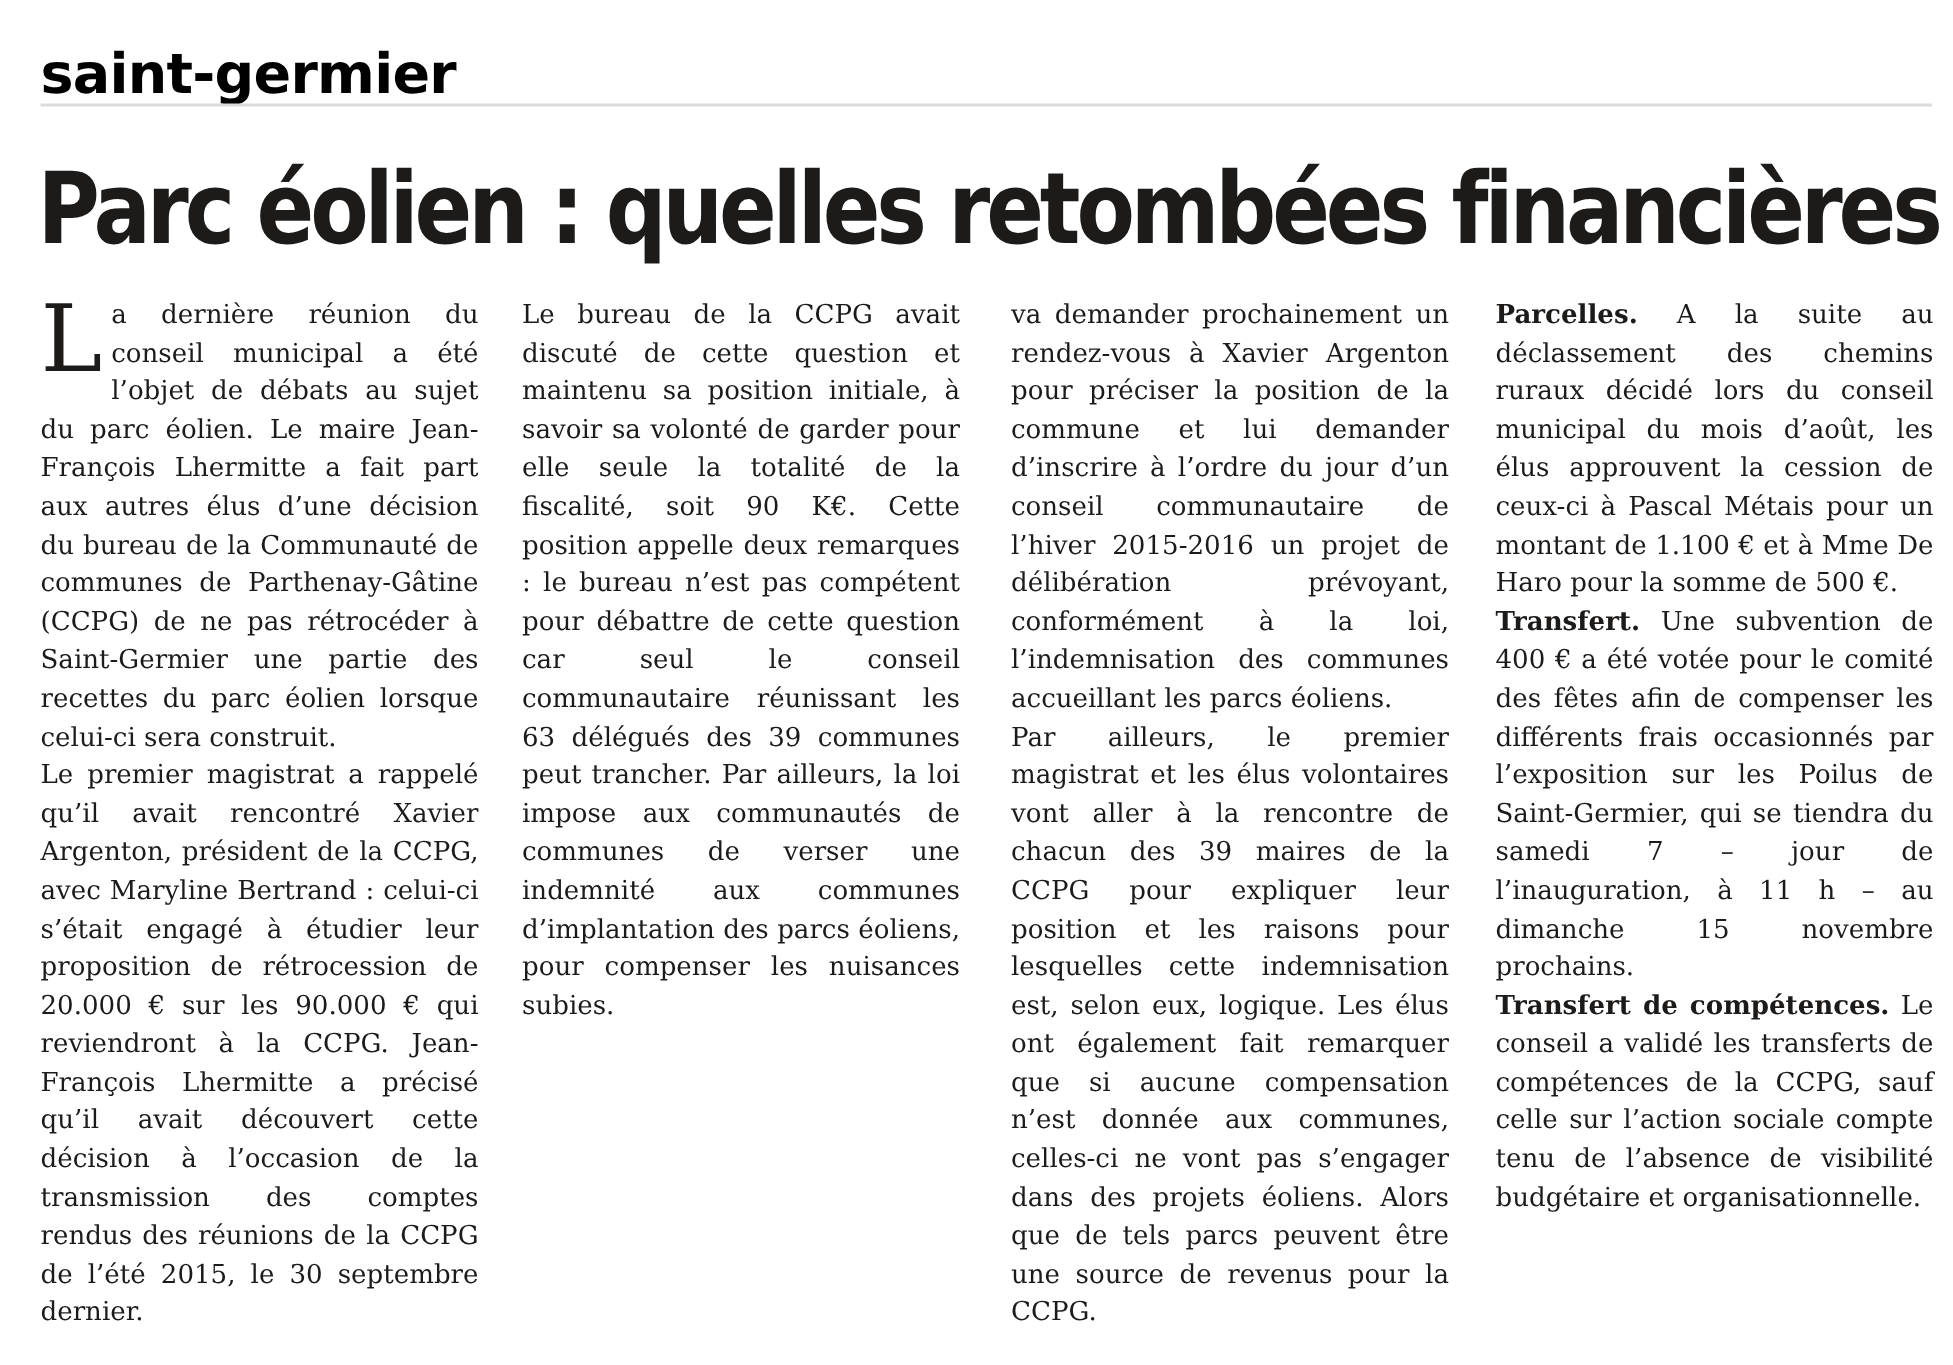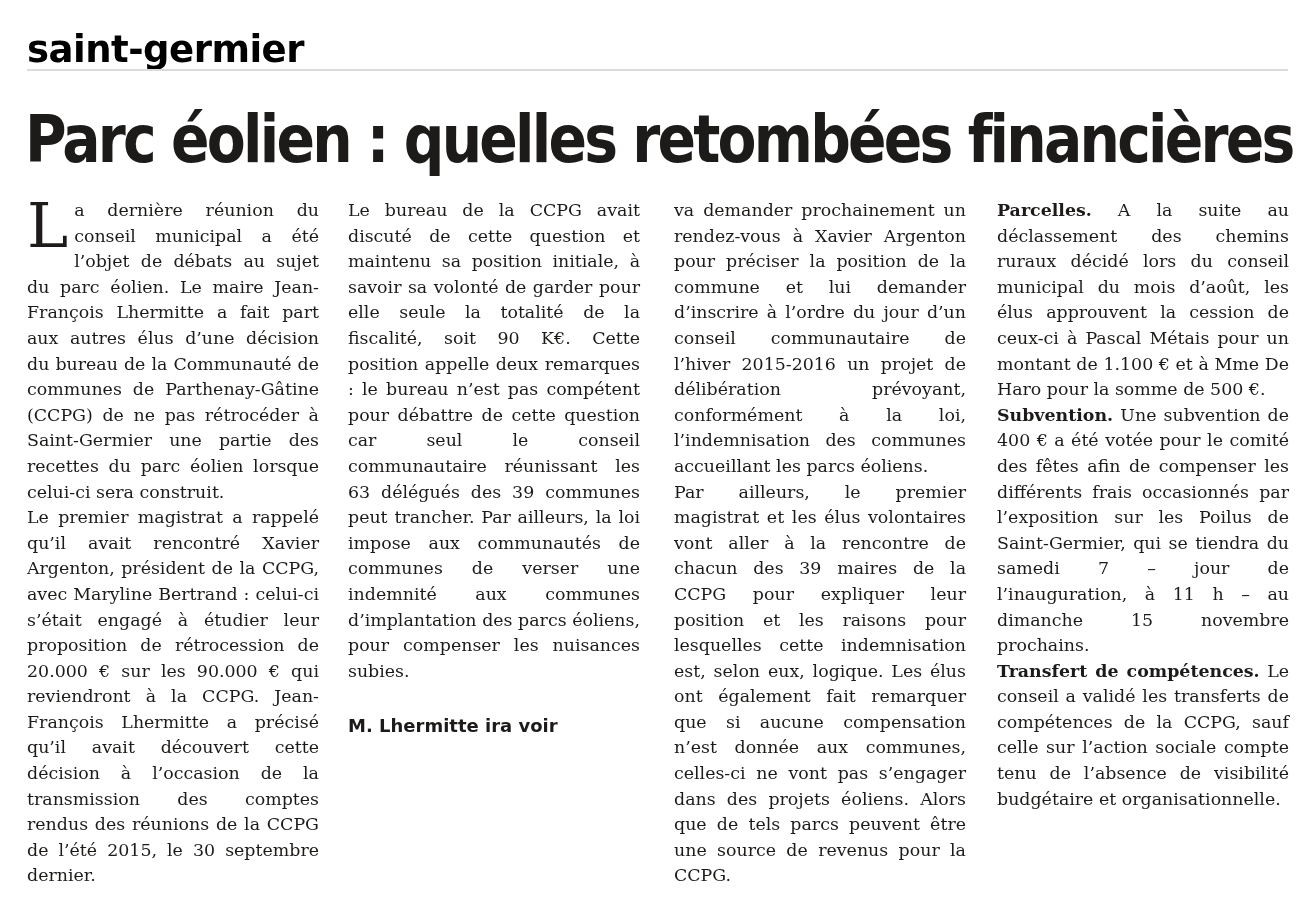--- a/index.html
+++ b/index.html
@@ -48,26 +48,25 @@
 <h1 class="headline" style="margin:0;">Parc éolien : quelles retombées financières ?</h1>
 
 <div class="col col1">
   <p><span class="dropcap">L</span><span>a dernière réunion du conseil municipal a été l’objet de débats au sujet du parc éolien. Le maire Jean-François Lhermitte a fait part aux autres élus d’une décision du bureau de la Communauté de communes de Parthenay-Gâtine (CCPG) de ne pas rétrocéder à Saint-Germier une partie des recettes du parc éolien lorsque celui-ci sera construit.</span></p>
   <p>Le premier magistrat a rappelé qu’il avait rencontré Xavier Argenton, président de la CCPG, avec Maryline Bertrand : celui-ci s’était engagé à étudier leur proposition de rétrocession de 20.000 € sur les 90.000 € qui reviendront à la CCPG. Jean-François Lhermitte a précisé qu’il avait découvert cette décision à l’occasion de la transmission des comptes rendus des réunions de la CCPG de l’été 2015, le 30 septembre dernier.</p>
 </div>
 
 <div class="col col2">
   <p>Le bureau de la CCPG avait discuté de cette question et maintenu sa position initiale, à savoir sa volonté de garder pour elle seule la totalité de la fiscalité, soit 90 K€. Cette position appelle deux remarques : le bureau n’est pas compétent pour débattre de cette question car seul le conseil communautaire réunissant les 63 délégués des 39 communes peut trancher. Par ailleurs, la loi impose aux communautés de communes de verser une indemnité aux communes d’implantation des parcs éoliens, pour compenser les nuisances subies.</p>
   <div class="subhead">
-    <div>M. Lhermitte ira voir</div>
   </div>
 </div>
 
 <div class="col col3">
   <p>va demander prochainement un rendez-vous à Xavier Argenton pour préciser la position de la commune et lui demander d’inscrire à l’ordre du jour d’un conseil communautaire de l’hiver 2015-2016 un projet de délibération prévoyant, conformément à la loi, l’indemnisation des communes accueillant les parcs éoliens.</p>
   <p>Par ailleurs, le premier magistrat et les élus volontaires vont aller à la rencontre de chacun des 39 maires de la CCPG pour expliquer leur position et les raisons pour lesquelles cette indemnisation est, selon eux, logique. Les élus ont également fait remarquer que si aucune compensation n’est donnée aux communes, celles-ci ne vont pas s’engager dans des projets éoliens. Alors que de tels parcs peuvent être une source de revenus pour la CCPG.</p>
 </div>
 
 <div class="col col4">
   <p><span class="lead">Parcelles.</span><span> A la suite au déclassement des chemins ruraux décidé lors du conseil municipal du mois d’août, les élus approuvent la cession de ceux-ci à Pascal Métais pour un montant de 1.100 € et à Mme De Haro pour la somme de 500 €.</span></p>
-  <p><span class="lead">Subvention.</span><span> Une subvention de 400 € a été votée pour le comité des fêtes afin de compenser les différents frais occasionnés par l’exposition sur les Poilus de Saint-Germier, qui se tiendra du samedi 7 – jour de l’inauguration, à 11 h – au dimanche 15 novembre prochains.</span></p>
+  <p><span class="lead">Transfert.</span><span> Une subvention de 400 € a été votée pour le comité des fêtes afin de compenser les différents frais occasionnés par l’exposition sur les Poilus de Saint-Germier, qui se tiendra du samedi 7 – jour de l’inauguration, à 11 h – au dimanche 15 novembre prochains.</span></p>
   <p><span class="lead">Transfert de compétences.</span><span> Le conseil a validé les transferts de compétences de la CCPG, sauf celle sur l’action sociale compte tenu de l’absence de visibilité budgétaire et organisationnelle.</span></p>
 </div>
 
 </body></html>

